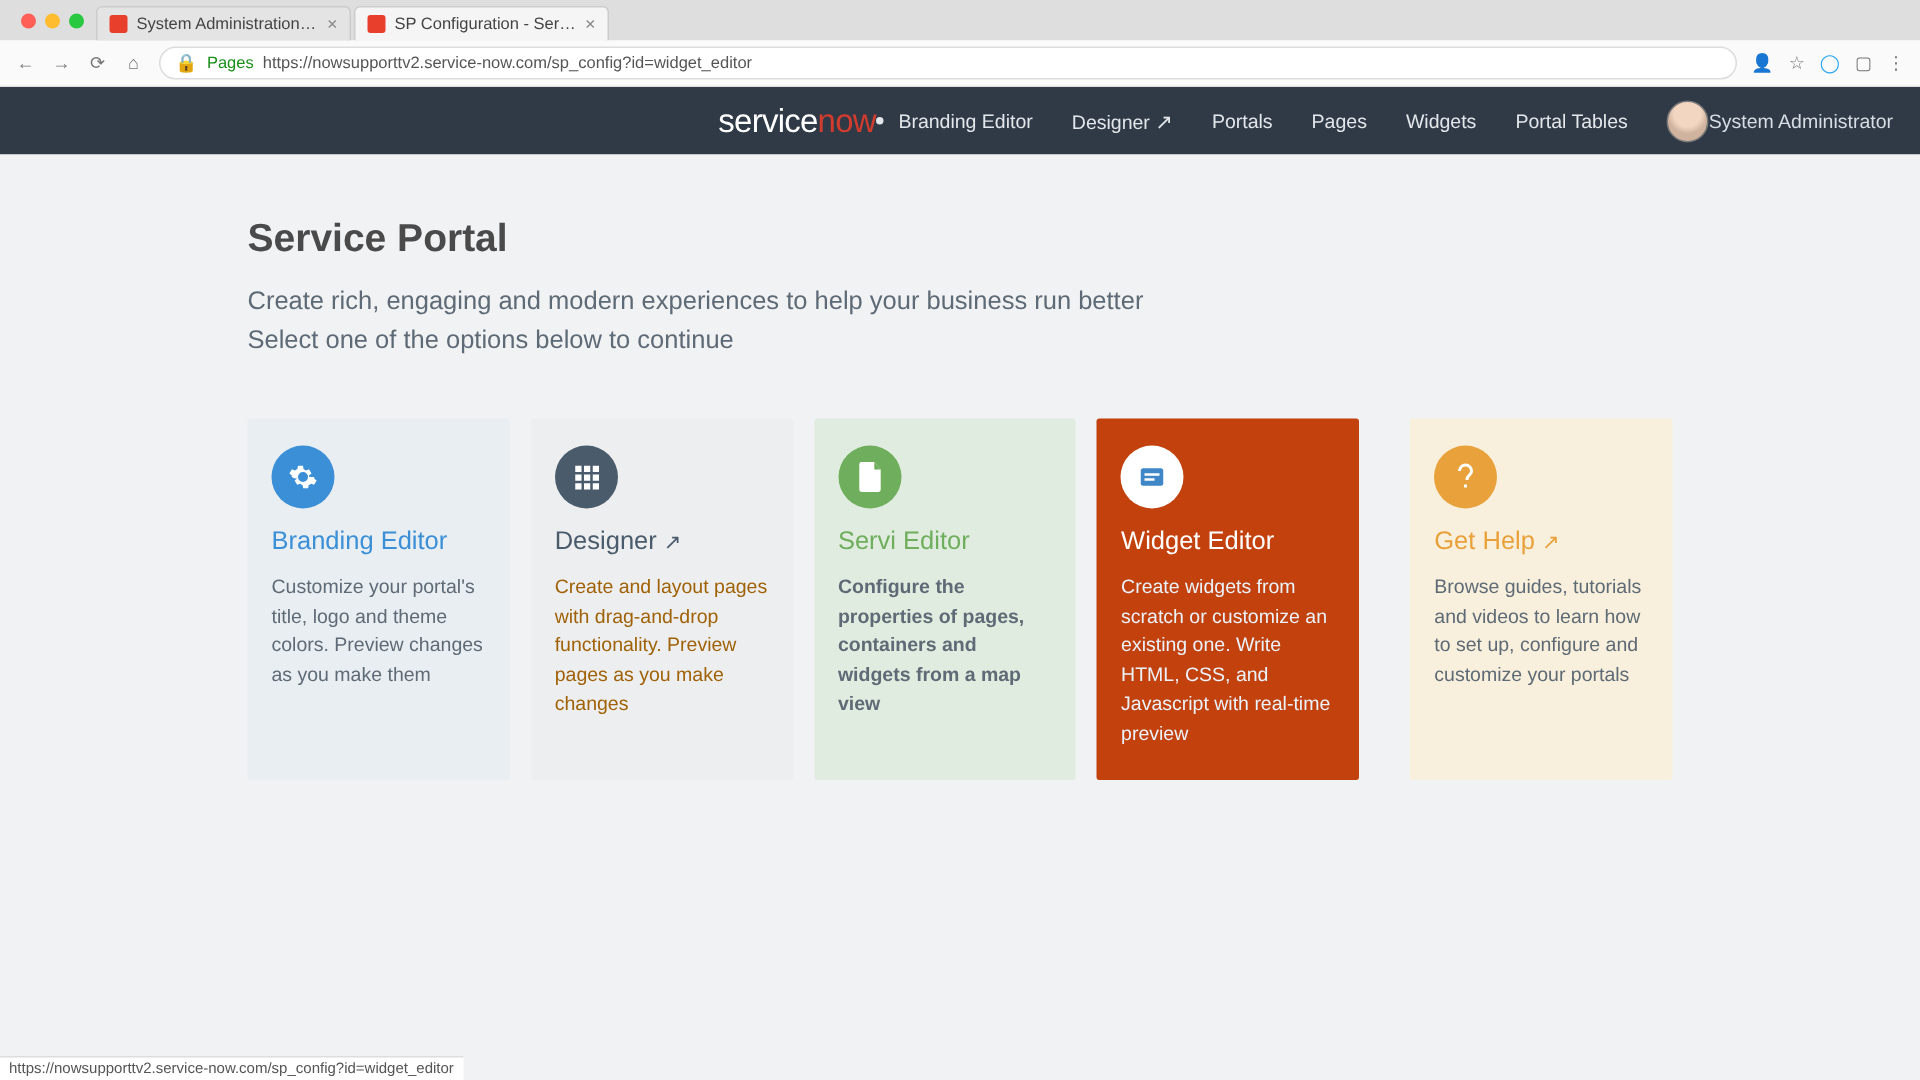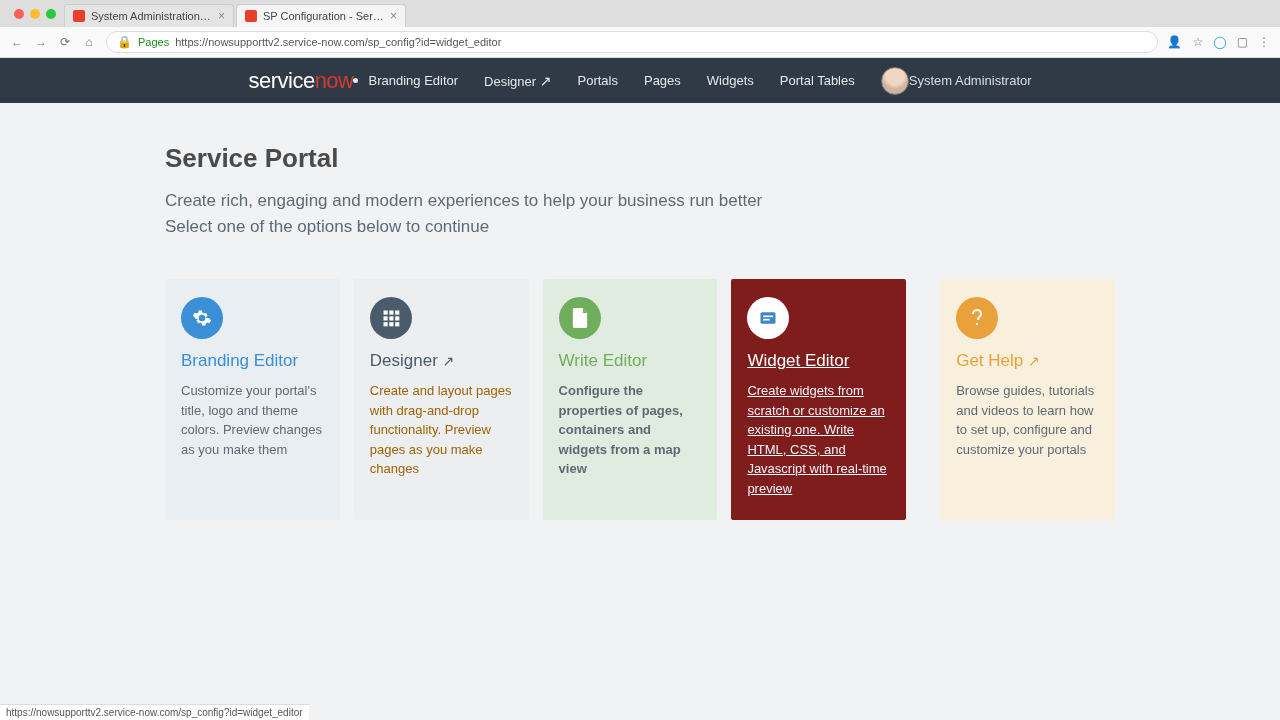--- a/index.html
+++ b/index.html
@@ -16,42 +16,42 @@
   .tab .x{color:#888;font-size:12px;}
   .tab.inactive{background:#e4e4e4;}
   .addr { display:flex; align-items:center; gap:10px; padding:6px 10px; height:30px; font-size:12px; color:#555; background:#fafafa;}
   .addr .navbtn{color:#777;width:14px;text-align:center;}
   .urlbox{flex:1;display:flex;align-items:center;gap:6px;border:1px solid #ddd;border-radius:14px;padding:3px 10px;background:#fff;}
   .secure{color:#1a8f1a;font-size:11px;}
   .url{color:#555;font-size:11px;}
   .right-icons{display:flex;gap:10px;color:#777;}
   .right-icons .o{color:#2aa7f0;}
   
-  .appheader{background:#303a46;color:#d7dde4;display:flex;align-items:center;height:45px;padding:0 18px;justify-content:center;}
+  .appheader{background:#303a46;color:#d7dde4;display:flex;align-items:center;height:45px;padding:0 18px;justify-content:flex-end;}
   .logo{font-size:22px;letter-spacing:-0.5px;color:#fff;font-weight:400;}
   .logo .now{color:#d13c2f;font-weight:500;}
   .topnav{display:flex;align-items:center;gap:26px;font-size:13px;}
   .topnav a{color:#e3e7eb;text-decoration:none;cursor:pointer;}
   .topnav .bullet{width:5px;height:5px;border-radius:50%;background:#e3e7eb;display:inline-block;margin-right:-16px;}
   .userbox{display:flex;align-items:center;}
   .avatar{width:28px;height:28px;border-radius:50%;background:radial-gradient(circle at 50% 30%, #f2d6c2 40%, #cfb39e 60%);border:1px solid #777;}
   
   .page{background:#f0f2f4;height:618px;padding:40px 0;}
   .container{width:950px;margin:0 auto;}
   h1{font-size:26px;color:#4a4a4a;font-weight:700;margin-bottom:14px;}
   .lead{font-size:17px;color:#5e6a75;line-height:1.5;margin-bottom:40px;}
   .cards{display:flex;gap:14px;}
   .card{flex:1;padding:18px 16px 22px;border-radius:2px;min-height:210px;}
   .card .iconcircle{width:42px;height:42px;border-radius:50%;display:flex;align-items:center;justify-content:center;margin-bottom:12px;}
   .card h3{font-size:17px;font-weight:500;margin-bottom:10px;}
   .card p{font-size:13px;line-height:1.5;}
   .card.c1{background:#e9eef2;} .c1 .iconcircle{background:#3a8fd6;} .c1 h3{color:#3a8fd6;} .c1 p{color:#5e6a75;}
   .card.c2{background:#eceef0;} .c2 .iconcircle{background:#4a5b6b;} .c2 h3{color:#4a5b6b;} .c2 p{color:#a16207;}
   .card.c3{background:#e0ecdf;} .c3 .iconcircle{background:#6fae5c;} .c3 h3{color:#6fae5c;} .c3 p{color:#5e6a75;font-weight:bold;}
-  .card.c4{background:#7f1d1d;color:#fff;text-decoration:underline;} .c4 .iconcircle{background:#fff;} .c4 h3{color:#fff;} .c4 p{color:#eaf2fa;}
+  .card.c4{background:#c2410c;color:#fff;} .c4 .iconcircle{background:#fff;} .c4 h3{color:#fff;} .c4 p{color:#eaf2fa;}
   .card.c5{background:#f8f0dc;margin-left:20px;} .c5 .iconcircle{background:#e9a13b;} .c5 h3{color:#e9a13b;} .c5 p{color:#5e6a75;}
   .arrow{font-size:14px;}
   .statusbar{position:absolute;bottom:0;left:0;font-size:10px;color:#555;background:#fff;border-top:1px solid #ddd;padding:2px 6px;}
   svg{display:block;}
 </style>
 </head>
 <body>
 
 <div class="chrome">
   <div class="tabbar">
@@ -147,21 +147,21 @@
         <p>Create and layout pages with drag-and-drop functionality. Preview pages as you make changes</p>
       </div>
 
       <div class="card c3">
         <div class="iconcircle">
           <svg width="18" height="20" viewBox="0 0 24 28" fill="#fff">
               <path d="M4 0h12l6 7v19a2 2 0 01-2 2H4a2 2 0 01-2-2V2a2 2 0 012-2z"></path>
               <path d="M16 0v7h6" fill="#6fae5c"></path>
             </svg>
         </div>
-        <h3>Write Editor</h3>
+        <h3>Servi Editor</h3>
         <p>Configure the properties of pages, containers and widgets from a map view</p>
       </div>
 
       <div class="card c4">
         <div class="iconcircle">
           <svg width="20" height="20" viewBox="0 0 24 24" fill="#3f87c6">
               <rect x="3" y="5" width="18" height="14" rx="2"></rect>
               <rect x="6" y="9" width="12" height="2" fill="#fff"></rect>
               <rect x="6" y="13" width="8" height="2" fill="#fff"></rect>
             </svg>

